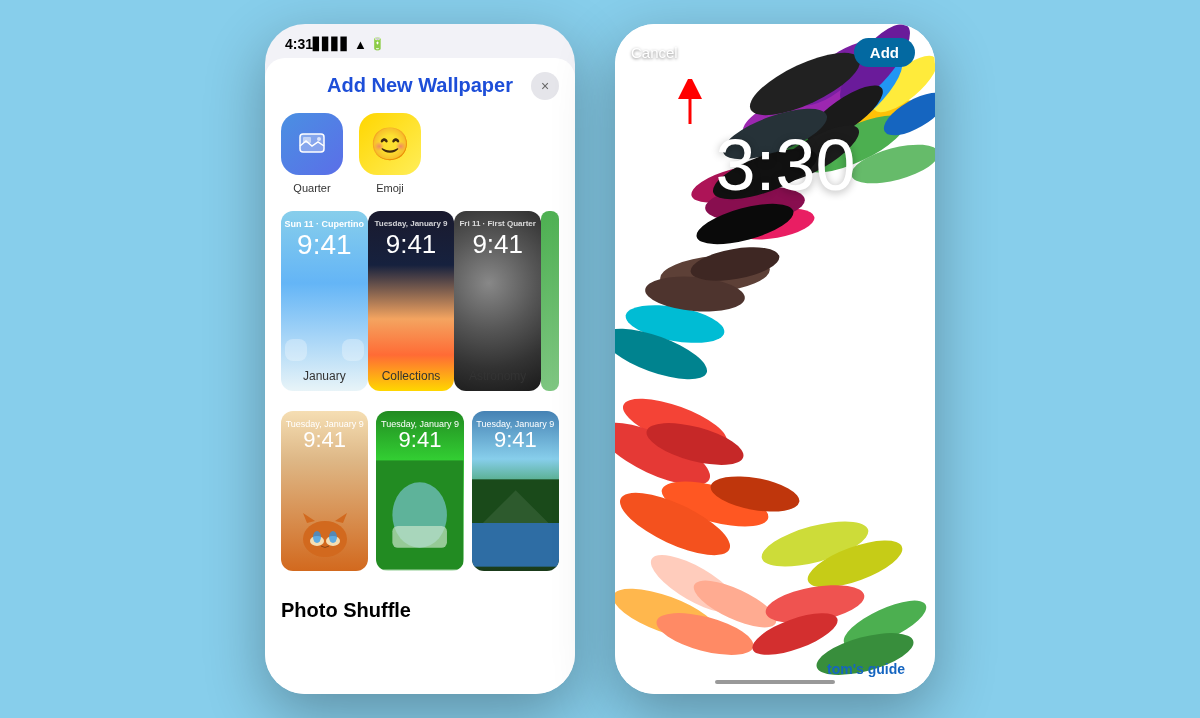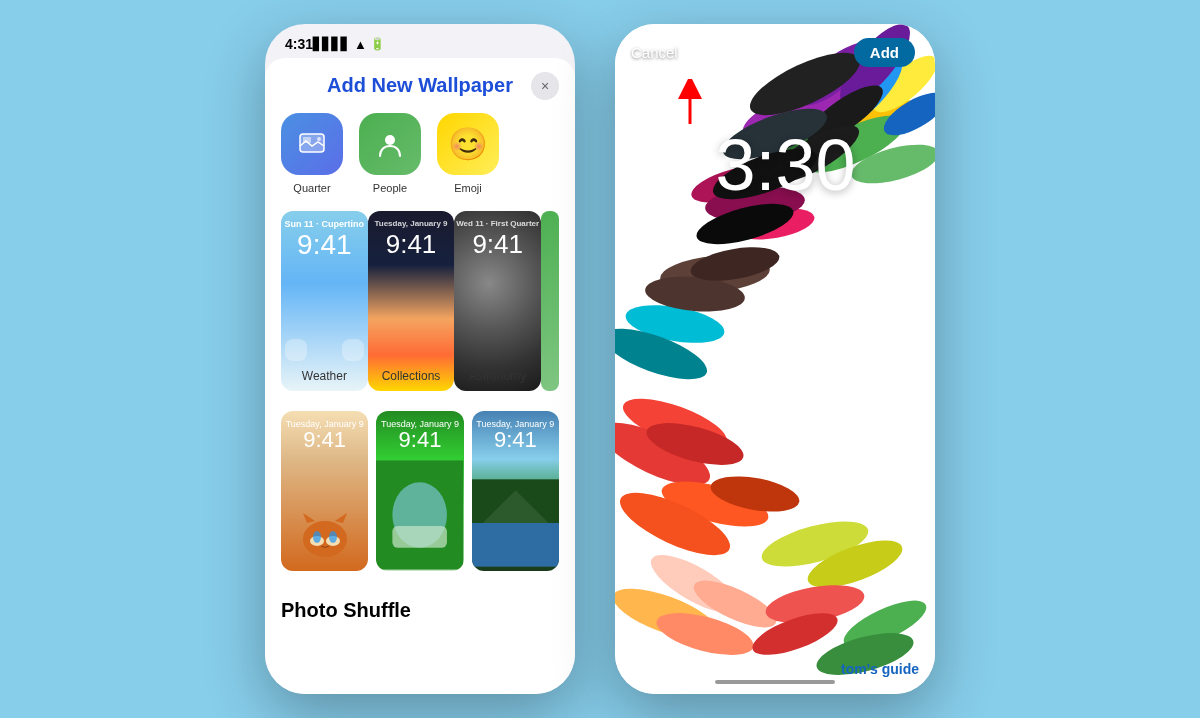--- a/index.html
+++ b/index.html
@@ -376,21 +376,21 @@
       top: 0;
       left: 0;
       width: 100%;
       height: 100%;
     }
 
     
     .toms-guide {
       position: absolute;
       bottom: 16px;
-      right: 16px;
+      right: 30px;
       color: #1565C0;
       font-size: 14px;
       font-weight: 700;
       line-height: 1.2;
       text-align: right;
     }
 
     
     .moon-card {
       background: radial-gradient(circle at 40% 40%, #888 0%, #555 40%, #333 70%, #1a1a1a 100%);
@@ -440,58 +440,49 @@
             <svg width="32" height="32" viewBox="0 0 32 32" fill="none">
               <rect x="4" y="6" width="24" height="18" rx="3" fill="rgba(255,255,255,0.3)" stroke="white" stroke-width="1.5"></rect>
               <rect x="7" y="9" width="8" height="6" rx="1" fill="rgba(255,255,255,0.5)"></rect>
               <circle cx="23" cy="11" r="2" fill="rgba(255,255,255,0.7)"></circle>
               <path d="M4 18 L10 13 L16 18 L22 14 L28 18" stroke="white" stroke-width="1.5" fill="none"></path>
             </svg>
           </div>
           <span class="option-label">Quarter</span>
         </div>
         <div class="wallpaper-option">
-          <div class="option-icon people">
-            <svg width="32" height="32" viewBox="0 0 32 32" fill="none">
-              <circle cx="16" cy="12" r="5" fill="white"></circle>
-              <path d="M6 28 C6 22 10 18 16 18 C22 18 26 22 26 28" stroke="white" stroke-width="2" fill="none" stroke-linecap="round"></path>
-            </svg>
-          </div>
-          <span class="option-label">People</span>
-        </div>
-        <div class="wallpaper-option">
           <div class="option-icon emoji" style="font-size:32px;">😊</div>
           <span class="option-label">Emoji</span>
         </div>
 
       </div>
 
       <div class="modal-content">
 
         <div class="featured-section">
           <div class="featured-grid">
 
             <div class="featured-card featured-card-weather">
               <div class="card-time" style="font-size:9px;top:8px;">Sun 11 · Cupertino</div>
               <div class="card-big-time" style="top:18px;">9:41</div>
               <div class="weather-details">
                 <div class="weather-widget"></div>
                 <div class="weather-widget"></div>
               </div>
-              <div class="card-label">Weather</div>
+              <div class="card-label">January</div>
             </div>
 
             <div class="featured-card featured-card-collections">
               <div class="card-time" style="font-size:8px;top:8px;color:rgba(255,255,255,0.8);">Tuesday, January 9</div>
               <div class="card-big-time" style="top:18px;font-size:26px;">9:41</div>
               <div class="card-label">Collections</div>
             </div>
 
             <div class="featured-card moon-card">
-              <div class="card-time" style="font-size:8px;top:8px;color:rgba(255,255,255,0.8);">Wed 11 · First Quarter</div>
+              <div class="card-time" style="font-size:8px;top:8px;color:rgba(255,255,255,0.8);">Fri 11 · First Quarter</div>
               <div class="card-big-time" style="top:18px;font-size:26px;">9:41</div>
               <div class="card-label">Astronomy</div>
             </div>
 
             <div class="featured-card featured-card-extra" style="flex:0 0 18px;border-radius:8px;"></div>
           </div>
         </div>
 
         <div class="photos-section">
           <div class="photos-grid">

